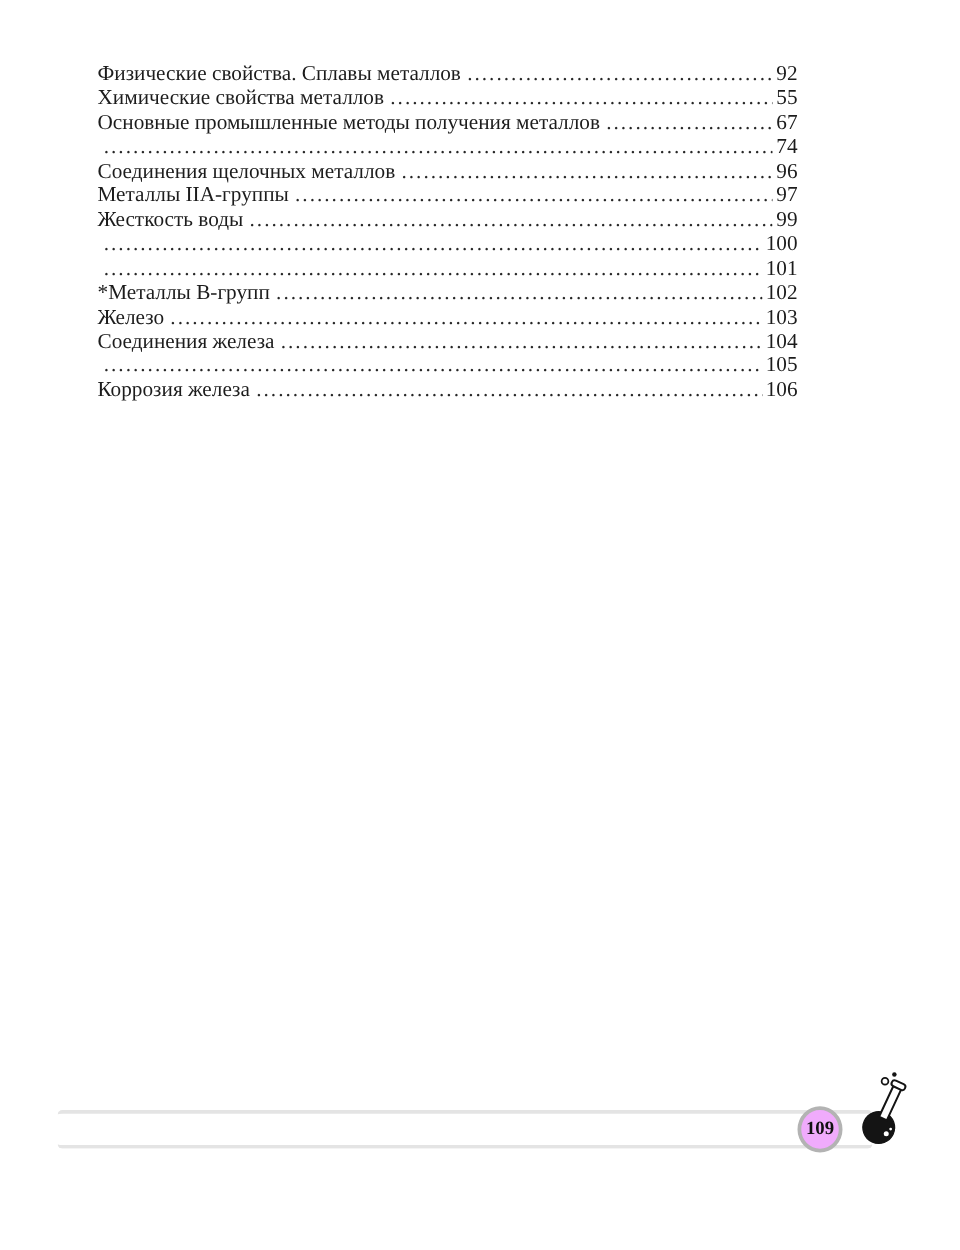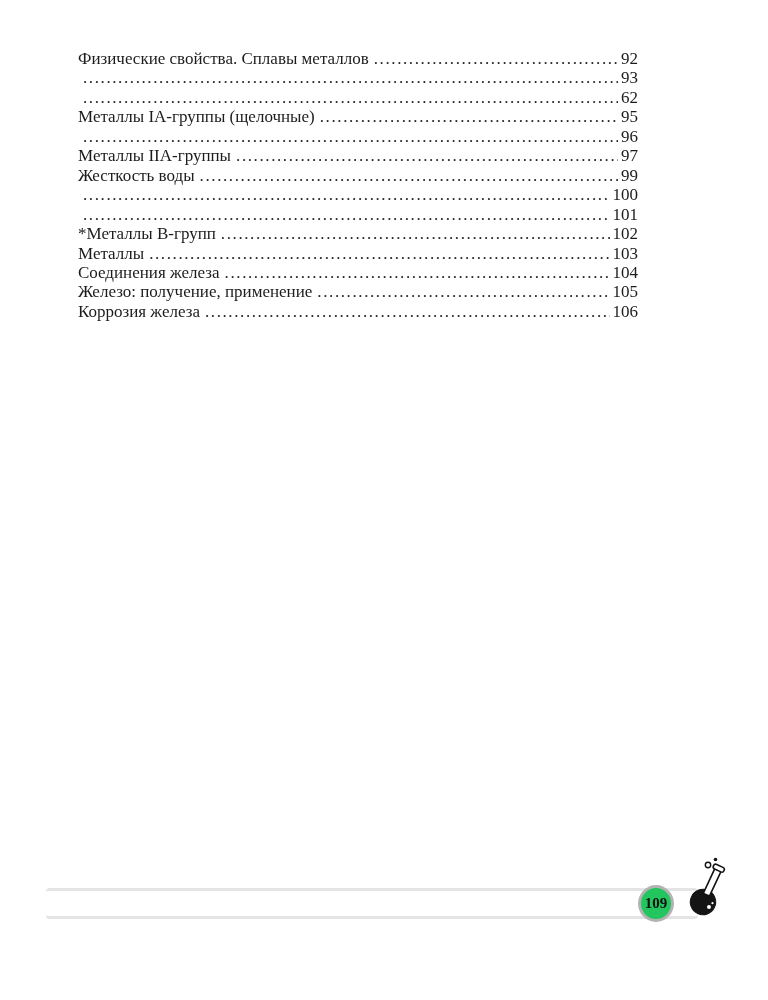--- a/index.html
+++ b/index.html
@@ -51,21 +51,21 @@
     z-index: 1;
   }
   .page-badge {
     position: absolute;
     left: 638px;
     top: 885px;
     width: 30px;
     height: 31px;
     border: 3px solid #b3b3b3;
     border-radius: 50%;
-    background: #22c55e;
+    background: #f0abfc;
     display: flex;
     align-items: center;
     justify-content: center;
     font-weight: bold;
     font-size: 15px;
     color: #111111;
     z-index: 2;
   }
   .flask-wrap {
     position: absolute;
@@ -81,33 +81,35 @@
 
 <div class="page">
 
   <div class="toc">
       <div class="toc-row">
         <span class="toc-title">Физические свойства. Сплавы металлов</span>
         <span class="toc-dots">................................................................................................................................................................</span>
         <span class="toc-page">92</span>
       </div>
       <div class="toc-row">
+        <span class="toc-title">Химические свойства металлов</span>
         <span class="toc-dots">................................................................................................................................................................</span>
-        <span class="toc-page">93</span>
+        <span class="toc-page">55</span>
+      </div>
+      <div class="toc-row">
+        <span class="toc-title">Основные промышленные методы получения металлов</span>
+        <span class="toc-dots">................................................................................................................................................................</span>
+        <span class="toc-page">67</span>
       </div>
       <div class="toc-row">
         <span class="toc-dots">................................................................................................................................................................</span>
-        <span class="toc-page">62</span>
+        <span class="toc-page">74</span>
       </div>
       <div class="toc-row">
-        <span class="toc-title">Металлы IA-группы (щелочные)</span>
-        <span class="toc-dots">................................................................................................................................................................</span>
-        <span class="toc-page">95</span>
-      </div>
-      <div class="toc-row">
+        <span class="toc-title">Соединения щелочных металлов</span>
         <span class="toc-dots">................................................................................................................................................................</span>
         <span class="toc-page">96</span>
       </div>
       <div class="toc-row">
         <span class="toc-title">Металлы IIA-группы</span>
         <span class="toc-dots">................................................................................................................................................................</span>
         <span class="toc-page">97</span>
       </div>
       <div class="toc-row">
         <span class="toc-title">Жесткость воды</span>
@@ -121,31 +123,30 @@
       <div class="toc-row">
         <span class="toc-dots">................................................................................................................................................................</span>
         <span class="toc-page">101</span>
       </div>
       <div class="toc-row">
         <span class="toc-title">*Металлы В-групп</span>
         <span class="toc-dots">................................................................................................................................................................</span>
         <span class="toc-page">102</span>
       </div>
       <div class="toc-row">
-        <span class="toc-title">Металлы</span>
+        <span class="toc-title">Железо</span>
         <span class="toc-dots">................................................................................................................................................................</span>
         <span class="toc-page">103</span>
       </div>
       <div class="toc-row">
         <span class="toc-title">Соединения железа</span>
         <span class="toc-dots">................................................................................................................................................................</span>
         <span class="toc-page">104</span>
       </div>
       <div class="toc-row">
-        <span class="toc-title">Железо: получение, применение</span>
         <span class="toc-dots">................................................................................................................................................................</span>
         <span class="toc-page">105</span>
       </div>
       <div class="toc-row">
         <span class="toc-title">Коррозия железа</span>
         <span class="toc-dots">................................................................................................................................................................</span>
         <span class="toc-page">106</span>
       </div>
     </div>
 

